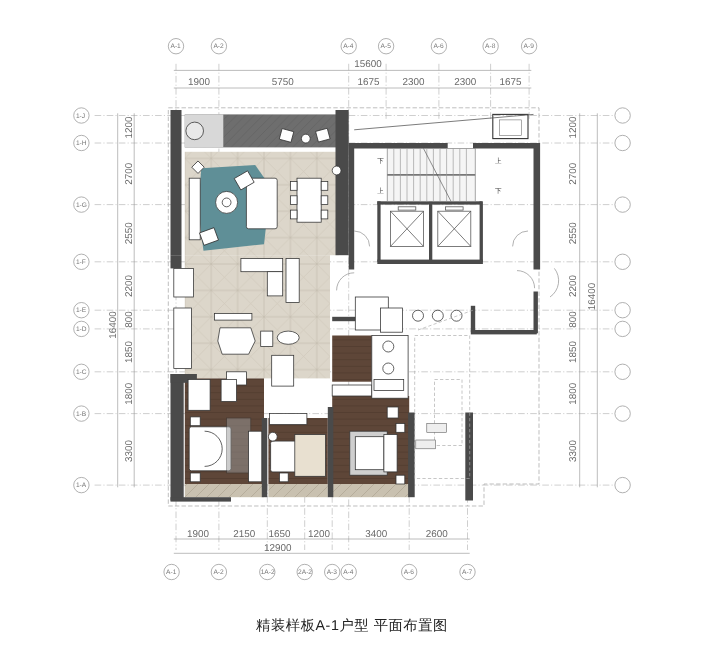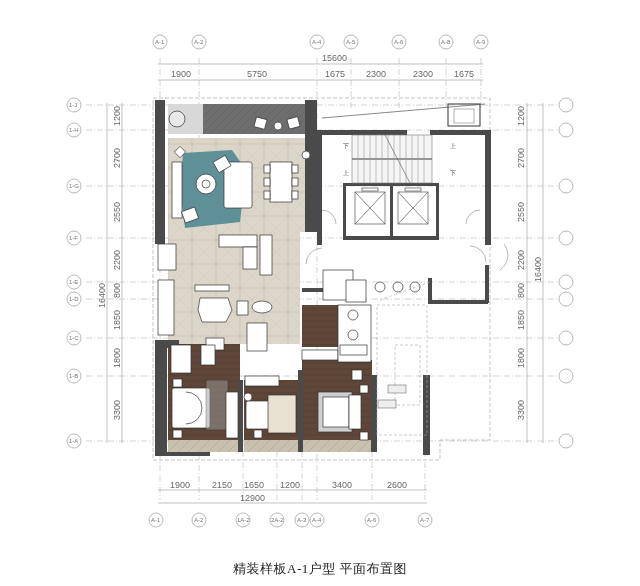--- a/index.html
+++ b/index.html
@@ -1,20 +1,20 @@
 <!DOCTYPE html>
 <html><head>
 <meta charset="utf-8">
 <style>
   html,body{margin:0;padding:0;background:#ffffff;}
   body{width:640px;height:586px;position:relative;overflow:hidden;font-family:"DejaVu Sans",sans-serif;}
   #plan{position:absolute;left:0;top:0;width:640px;height:586px;}
   .dimtxt{font-family:"Liberation Sans",sans-serif;font-size:9px;fill:#6a6a6a;}
   .axtxt{font-family:"Liberation Sans",sans-serif;font-size:6px;fill:#777;}
-  .caption{position:absolute;left:0;top:560px;width:640px;text-align:center;font-family:Liberation Serif, serif;font-size:13px;color:#222;letter-spacing:0.5px;}
+  .caption{position:absolute;left:0;top:560px;width:640px;text-align:center;font-family:Liberation Sans, sans-serif;font-size:13px;color:#222;letter-spacing:0.5px;}
 </style>
 </head>
 <body>
 
 <svg id="plan" viewBox="0 0 640 586" xmlns="http://www.w3.org/2000/svg">
   <defs>
     <pattern id="tile" width="24" height="24" patternUnits="userSpaceOnUse">
       <rect width="24" height="24" fill="#dcd6ca"></rect>
       <path d="M0 0 L24 24 M24 0 L0 24" stroke="#cfc8b9" stroke-width="0.6"></path>
       <rect width="24" height="24" fill="none" stroke="#bdb5a6" stroke-width="0.5"></rect>

